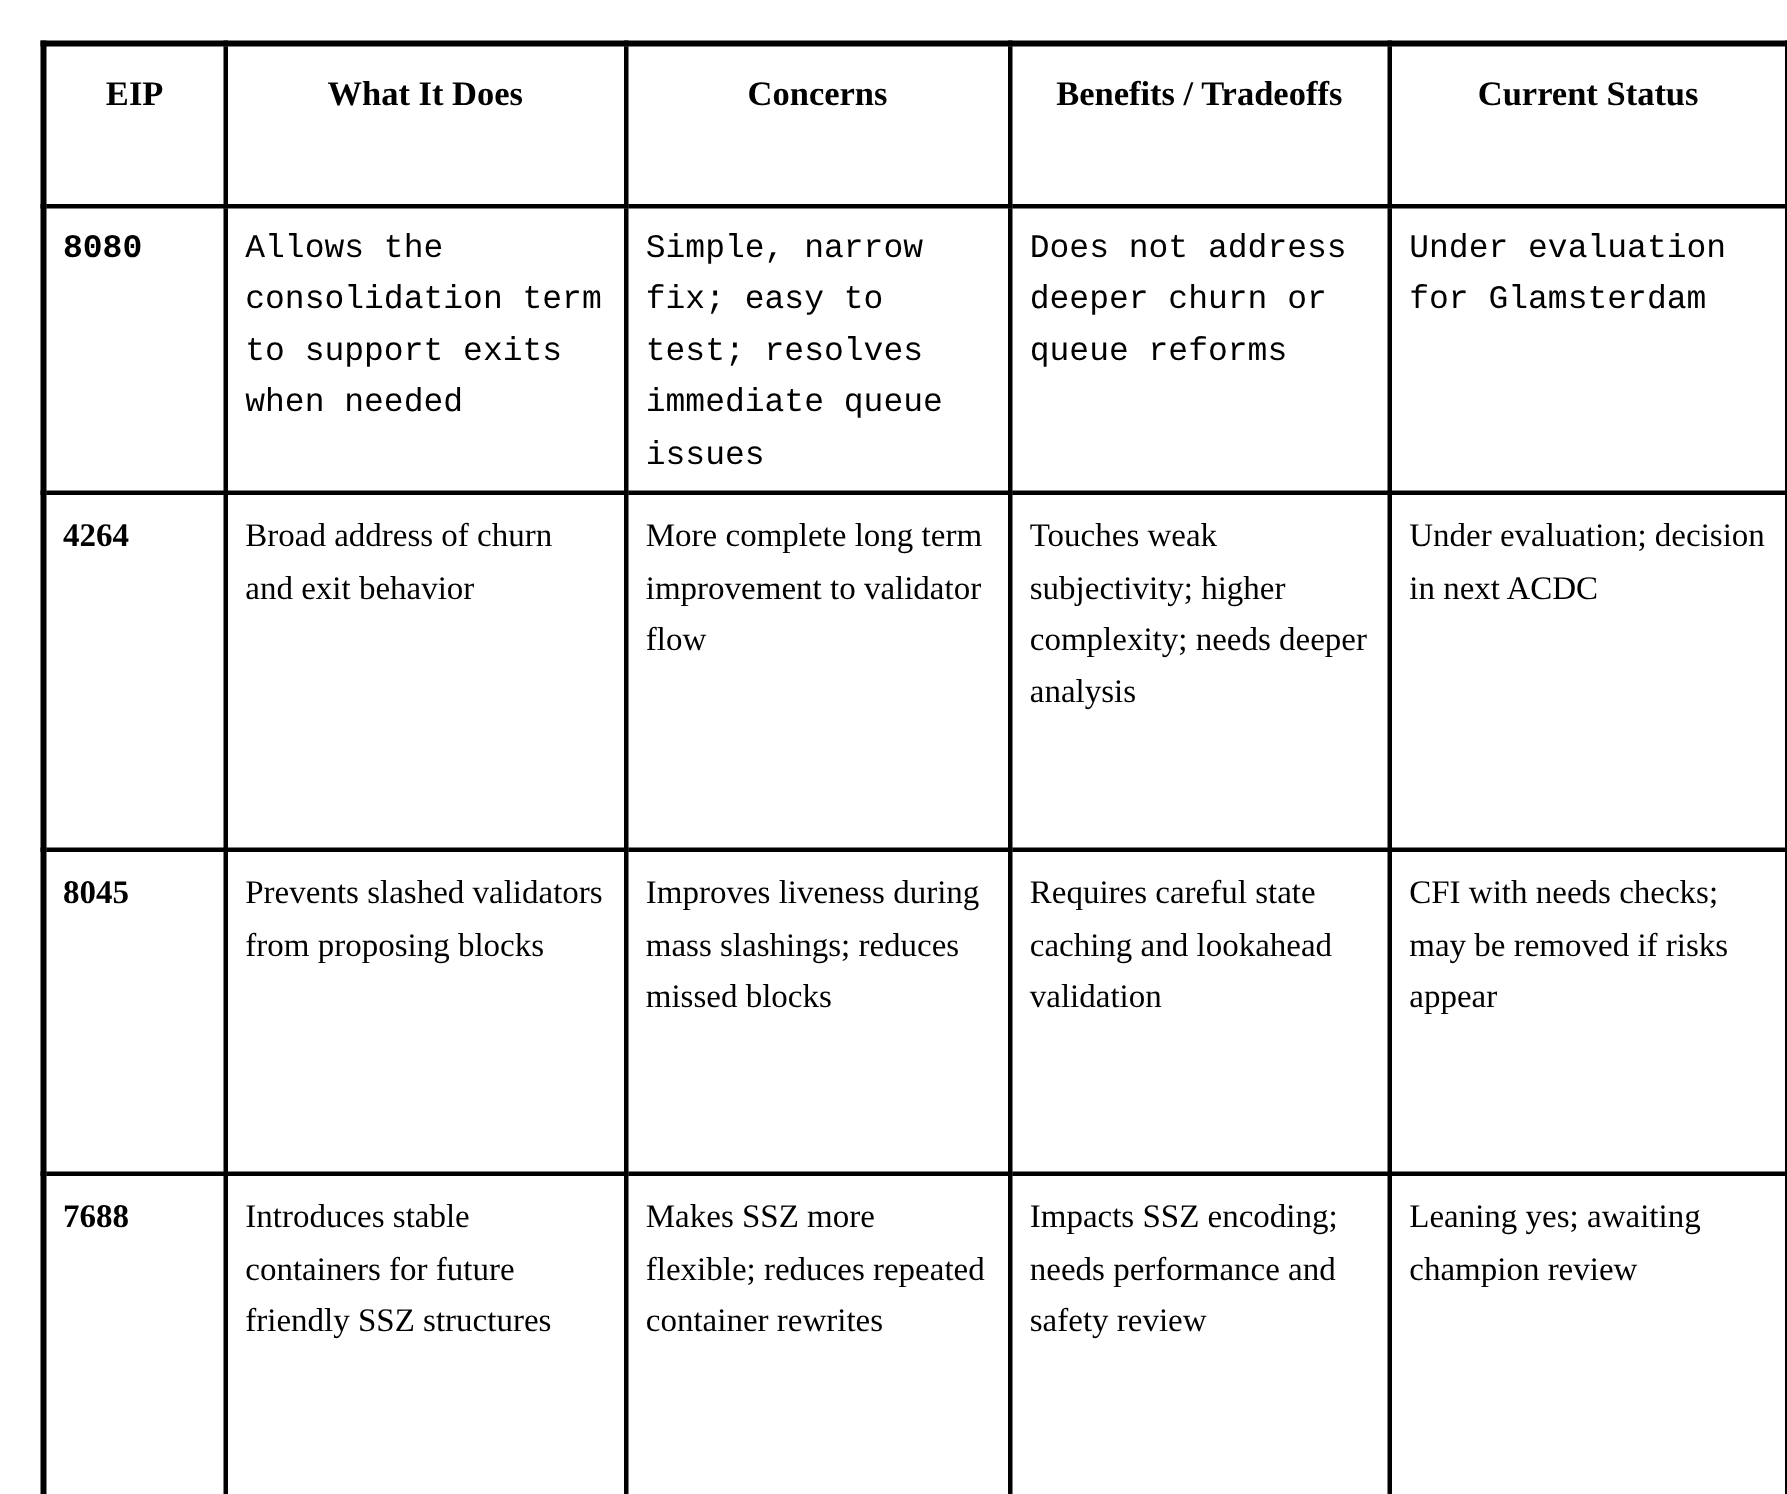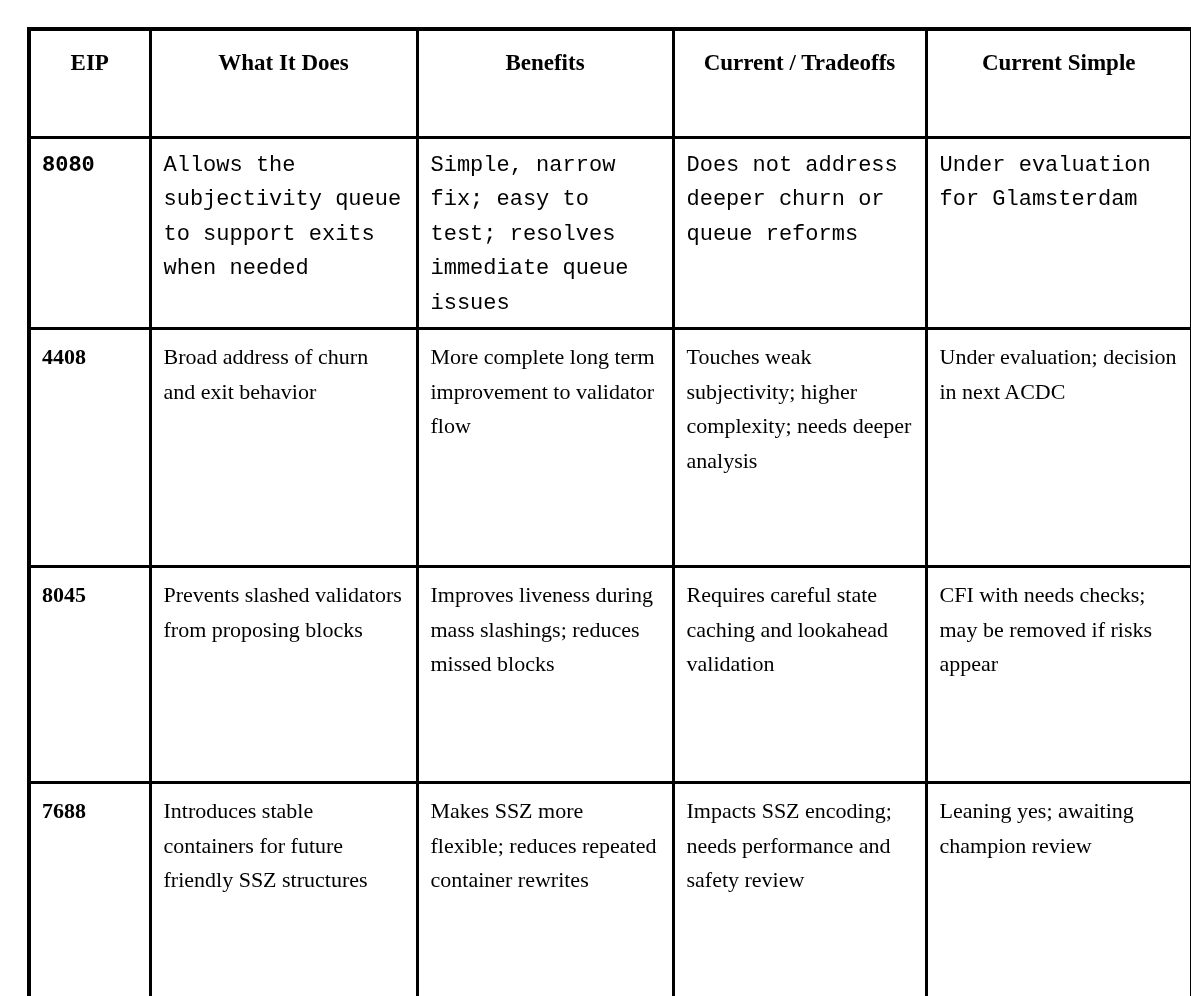--- a/index.html
+++ b/index.html
@@ -64,35 +64,35 @@
     <col class="c-eip">
     <col class="c-what">
     <col class="c-benefits">
     <col class="c-concerns">
     <col class="c-status">
   </colgroup>
   <thead>
     <tr class="header-row">
       <th>EIP</th>
       <th>What It Does</th>
-      <th>Benefits</th>
-      <th>Current / Tradeoffs</th>
-      <th>Current Simple</th>
+      <th>Concerns</th>
+      <th>Benefits / Tradeoffs</th>
+      <th>Current Status</th>
     </tr>
   </thead>
   <tbody>
     <tr class="body-row row-0">
       <td class="eip-cell">8080</td>
-      <td>Allows the subjectivity queue to support exits when needed</td>
+      <td>Allows the consolidation term to support exits when needed</td>
       <td>Simple, narrow fix; easy to test; resolves immediate queue issues</td>
       <td>Does not address deeper churn or queue reforms</td>
       <td>Under evaluation for Glamsterdam</td>
     </tr>
     <tr class="body-row row-1">
-      <td class="eip-cell">4408</td>
+      <td class="eip-cell">4264</td>
       <td>Broad address of churn and exit behavior</td>
       <td>More complete long term improvement to validator flow</td>
       <td>Touches weak subjectivity; higher complexity; needs deeper analysis</td>
       <td>Under evaluation; decision in next ACDC</td>
     </tr>
     <tr class="body-row row-2">
       <td class="eip-cell">8045</td>
       <td>Prevents slashed validators from proposing blocks</td>
       <td>Improves liveness during mass slashings; reduces missed blocks</td>
       <td>Requires careful state caching and lookahead validation</td>

